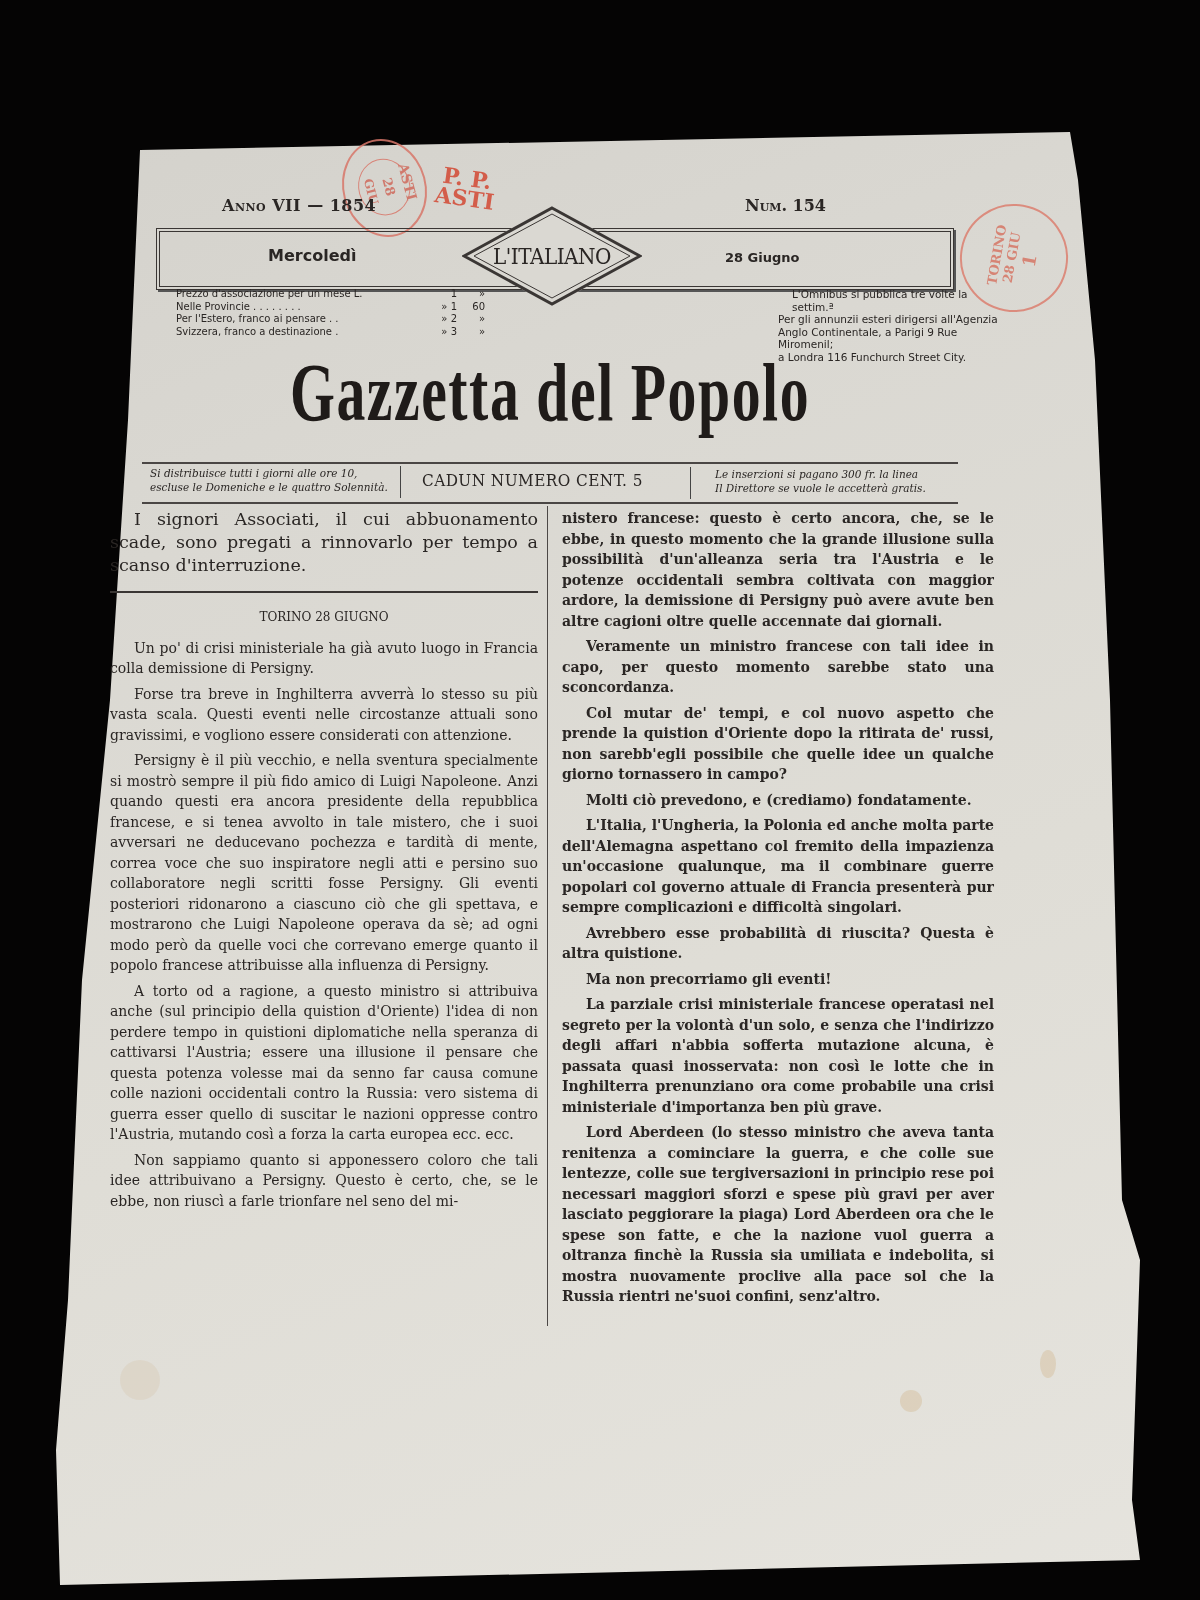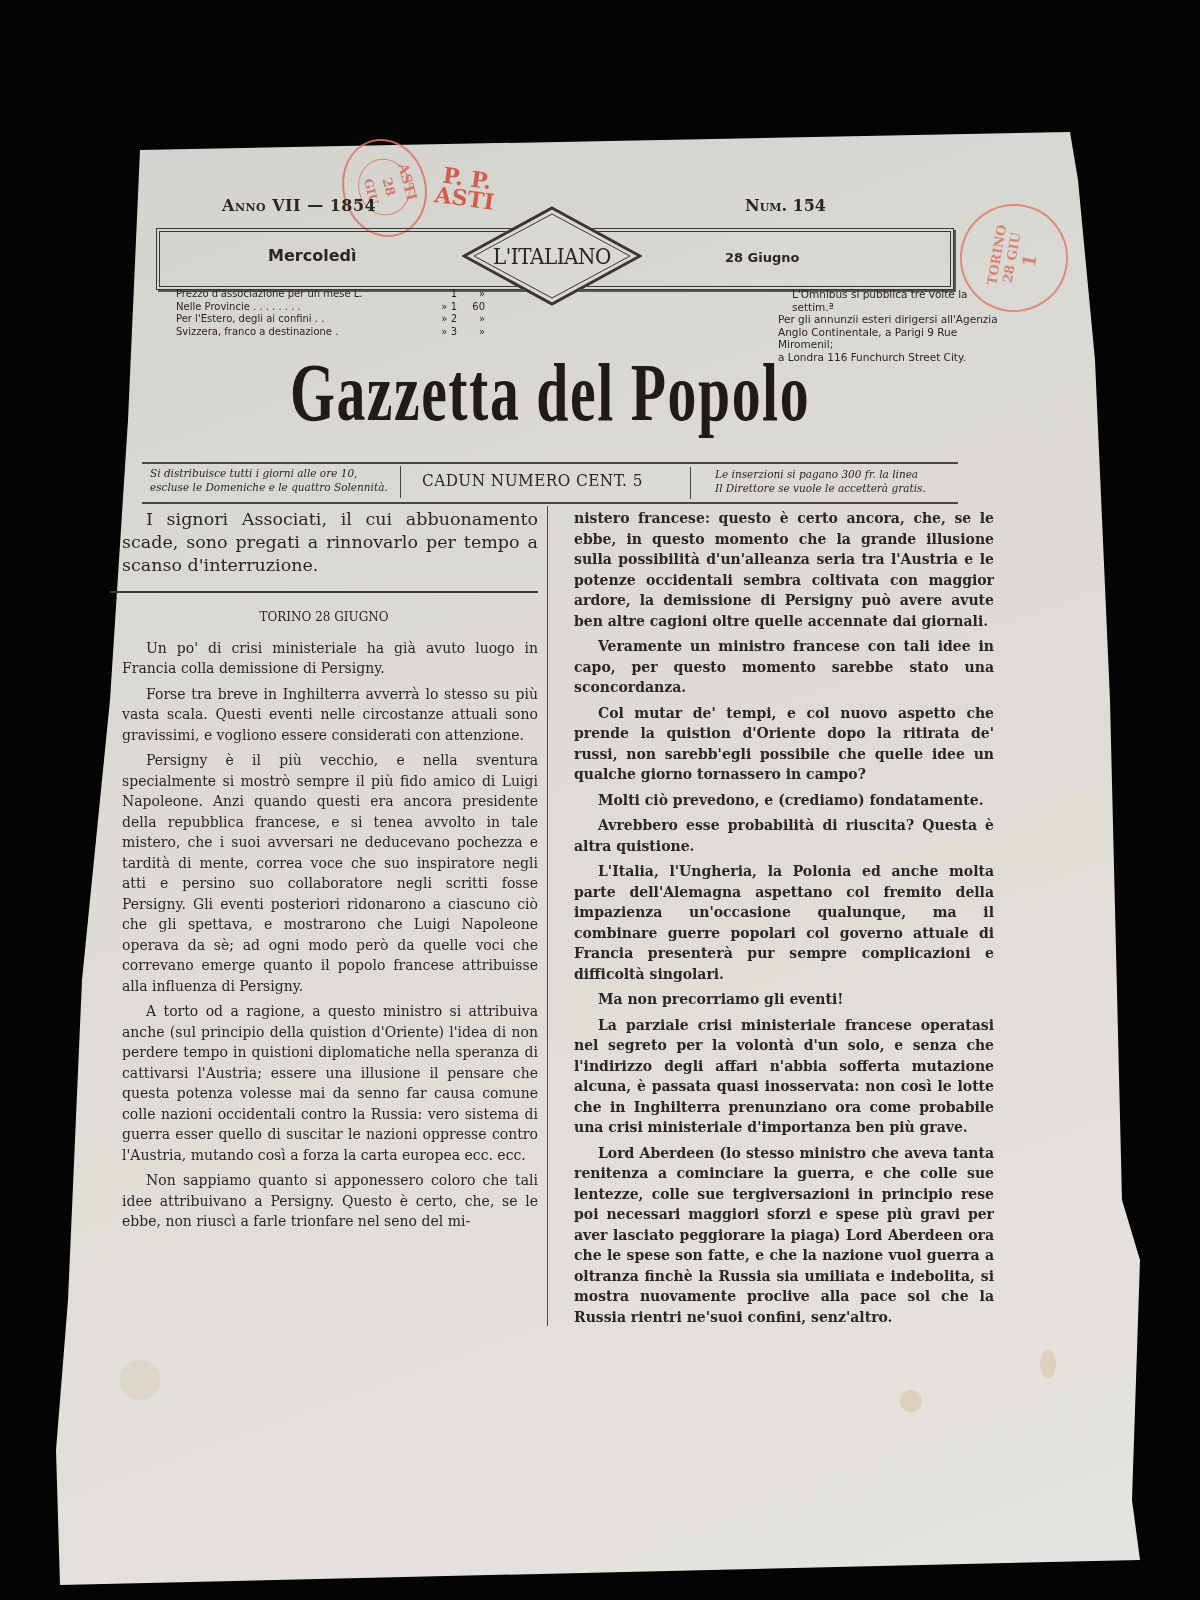--- a/index.html
+++ b/index.html
@@ -65,21 +65,21 @@
     font-family: "Liberation Serif", serif; color:#1f1b19;
   }
   .subbar {
     position:absolute; left: 142px; top: 462px; width: 816px; height: 38px;
     border-top: 2px solid #4a4644; border-bottom: 2px solid #4a4644;
   }
   .subbar .left { position:absolute; left: 8px; top: 2px; width: 250px; font-size: 10.5px; font-style: italic; line-height: 14px; border-right:1.5px solid #444; height:32px; }
   .subbar .mid { position:absolute; left: 280px; top: 6px; font-size: 17px; letter-spacing: 0.5px; transform: scaleX(0.9); transform-origin:left; }
   .subbar .right { position:absolute; left: 548px; top: 3px; width: 262px; font-size: 10.5px; font-style: italic; line-height: 14px; border-left:1.5px solid #444; padding-left:24px; height:32px; }
   .col { position: absolute; font-size: 14px; line-height: 20.5px; text-align: justify; }
-  .col p { margin: 0 0 5px 12px; text-indent: 24px; }
+  .col p { margin: 0 0 5px 0; text-indent: 24px; }
   .col1 { left: 110px; top: 508px; width: 428px; }
   .col2 { left: 562px; top: 508px; width: 432px; font-weight: bold; }
   .notice { font-size: 17.5px; line-height: 23px; margin-bottom: 10px !important; text-indent: 22px; }
   .rule { border-top: 2px solid #3a3634; margin: 14px 0 14px 0; }
   .dateline { text-align: center; font-size: 12px; margin: 0 0 10px 0 !important; text-indent: 0 !important; }
   .col-divider { position:absolute; left: 547px; top: 506px; width: 0; height: 820px; border-left: 1.5px solid #4c4846; }
 </style>
 </head>
 <body>
 
@@ -127,21 +127,21 @@
       <span class="lbl">Prezzo d'associazione per un mese L.</span>
       <span class="v1">1</span>
       <span class="v2">»</span>
     </div>
   <div class="row">
       <span class="lbl">Nelle Provincie . . . . . . . .</span>
       <span class="v1">» 1</span>
       <span class="v2">60</span>
     </div>
   <div class="row">
-      <span class="lbl">Per l'Estero, degli ai confini . .</span>
+      <span class="lbl">Per l'Estero, franco ai pensare . .</span>
       <span class="v1">» 2</span>
       <span class="v2">»</span>
     </div>
   <div class="row">
       <span class="lbl">Svizzera, franco a destinazione .</span>
       <span class="v1">» 3</span>
       <span class="v2">»</span>
     </div>
 </div>
 
@@ -177,18 +177,18 @@
   <p>Non sappiamo quanto si apponessero coloro che tali idee attribuivano a Persigny. Questo è certo, che, se le ebbe, non riuscì a farle trionfare nel seno del mi-</p>
 </div>
 
 <div class="col-divider"></div>
 
 <div class="col col2">
   <p style="text-indent:0">nistero francese: questo è certo ancora, che, se le ebbe, in questo momento che la grande illusione sulla possibilità d'un'alleanza seria tra l'Austria e le potenze occidentali sembra coltivata con maggior ardore, la demissione di Persigny può avere avute ben altre cagioni oltre quelle accennate dai giornali.</p>
   <p>Veramente un ministro francese con tali idee in capo, per questo momento sarebbe stato una sconcordanza.</p>
   <p>Col mutar de' tempi, e col nuovo aspetto che prende la quistion d'Oriente dopo la ritirata de' russi, non sarebb'egli possibile che quelle idee un qualche giorno tornassero in campo?</p>
   <p>Molti ciò prevedono, e (crediamo) fondatamente.</p>
+  <p>L'Italia, l'Ungheria, la Polonia ed anche molta parte dell'Alemagna aspettano col fremito della impazienza un'occasione qualunque, ma il combinare guerre popolari col governo attuale di Francia presenterà pur sempre complicazioni e difficoltà singolari.</p>
   <p>Avrebbero esse probabilità di riuscita? Questa è altra quistione.</p>
-  <p>L'Italia, l'Ungheria, la Polonia ed anche molta parte dell'Alemagna aspettano col fremito della impazienza un'occasione qualunque, ma il combinare guerre popolari col governo attuale di Francia presenterà pur sempre complicazioni e difficoltà singolari.</p>
   <p>Ma non precorriamo gli eventi!</p>
   <p>La parziale crisi ministeriale francese operatasi nel segreto per la volontà d'un solo, e senza che l'indirizzo degli affari n'abbia sofferta mutazione alcuna, è passata quasi inosservata: non così le lotte che in Inghilterra prenunziano ora come probabile una crisi ministeriale d'importanza ben più grave.</p>
   <p>Lord Aberdeen (lo stesso ministro che aveva tanta renitenza a cominciare la guerra, e che colle sue lentezze, colle sue tergiversazioni in principio rese poi necessari maggiori sforzi e spese più gravi per aver lasciato peggiorare la piaga) Lord Aberdeen ora che le spese son fatte, e che la nazione vuol guerra a oltranza finchè la Russia sia umiliata e indebolita, si mostra nuovamente proclive alla pace sol che la Russia rientri ne'suoi confini, senz'altro.</p>
 </div>
 
 </body></html>

